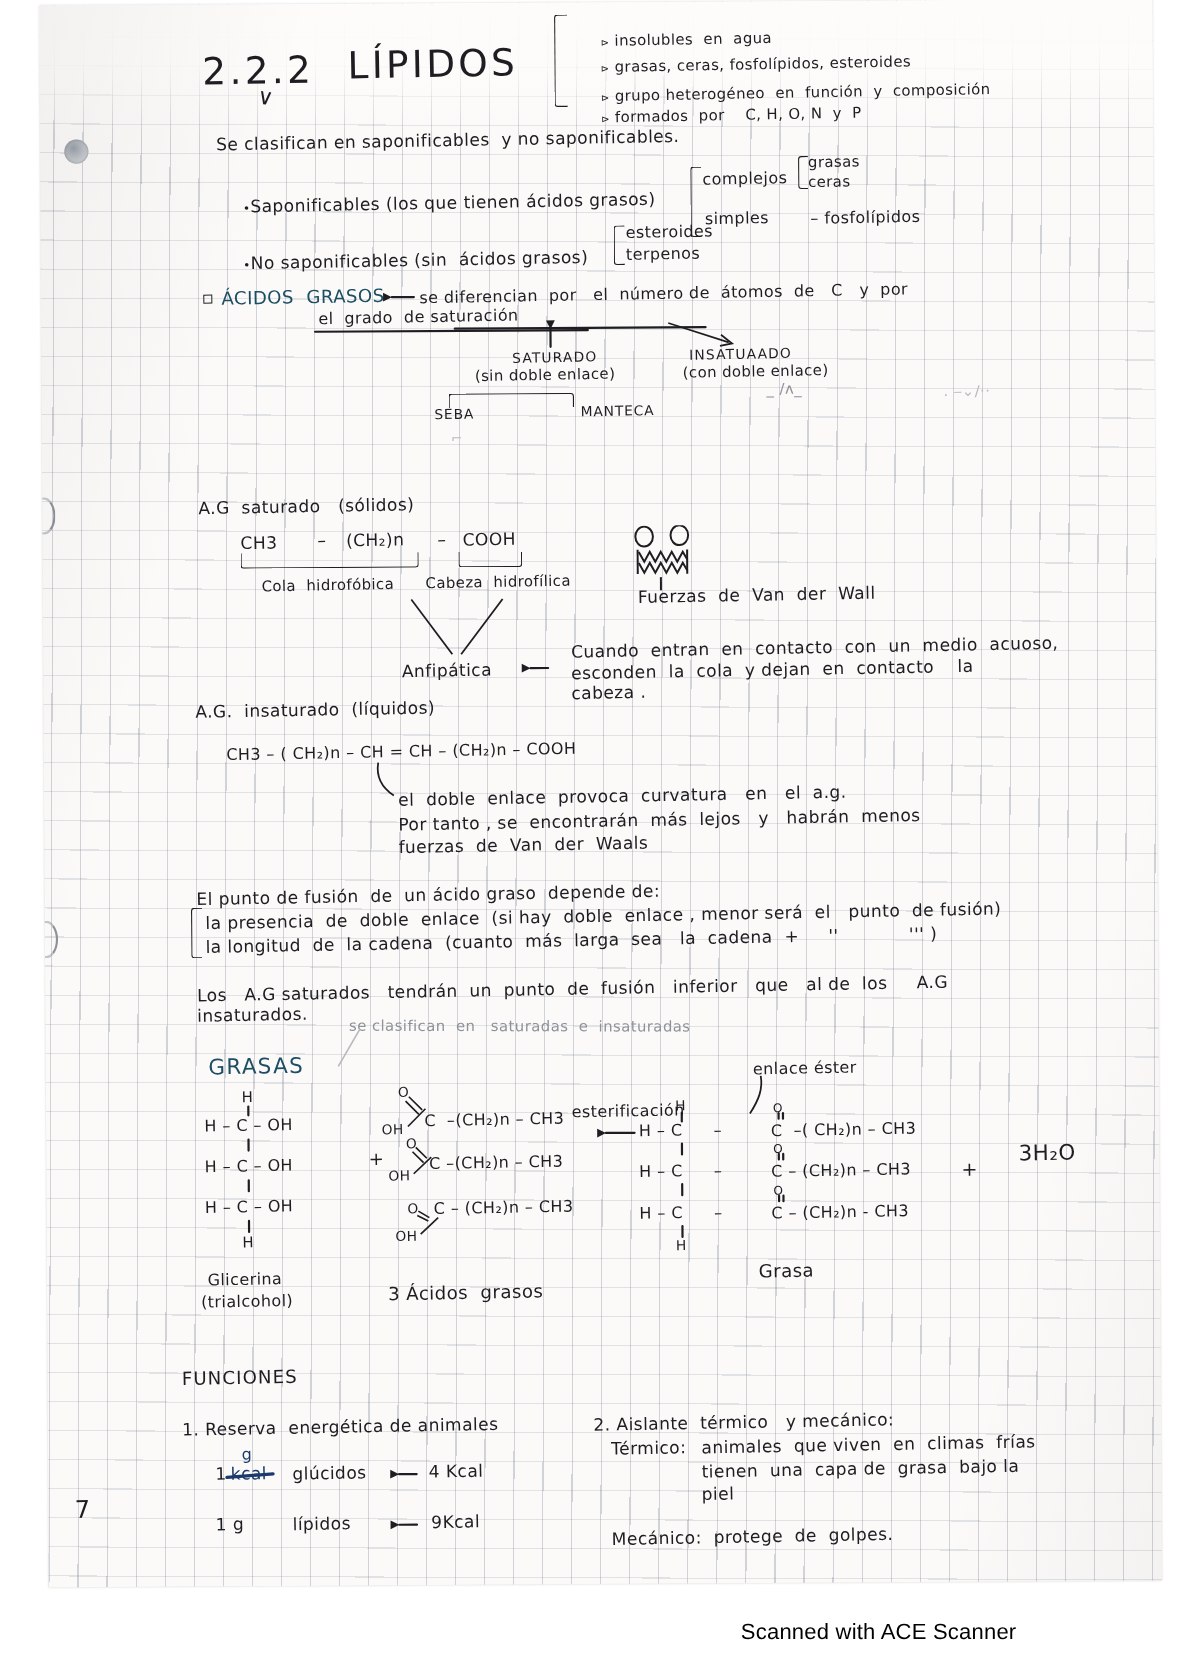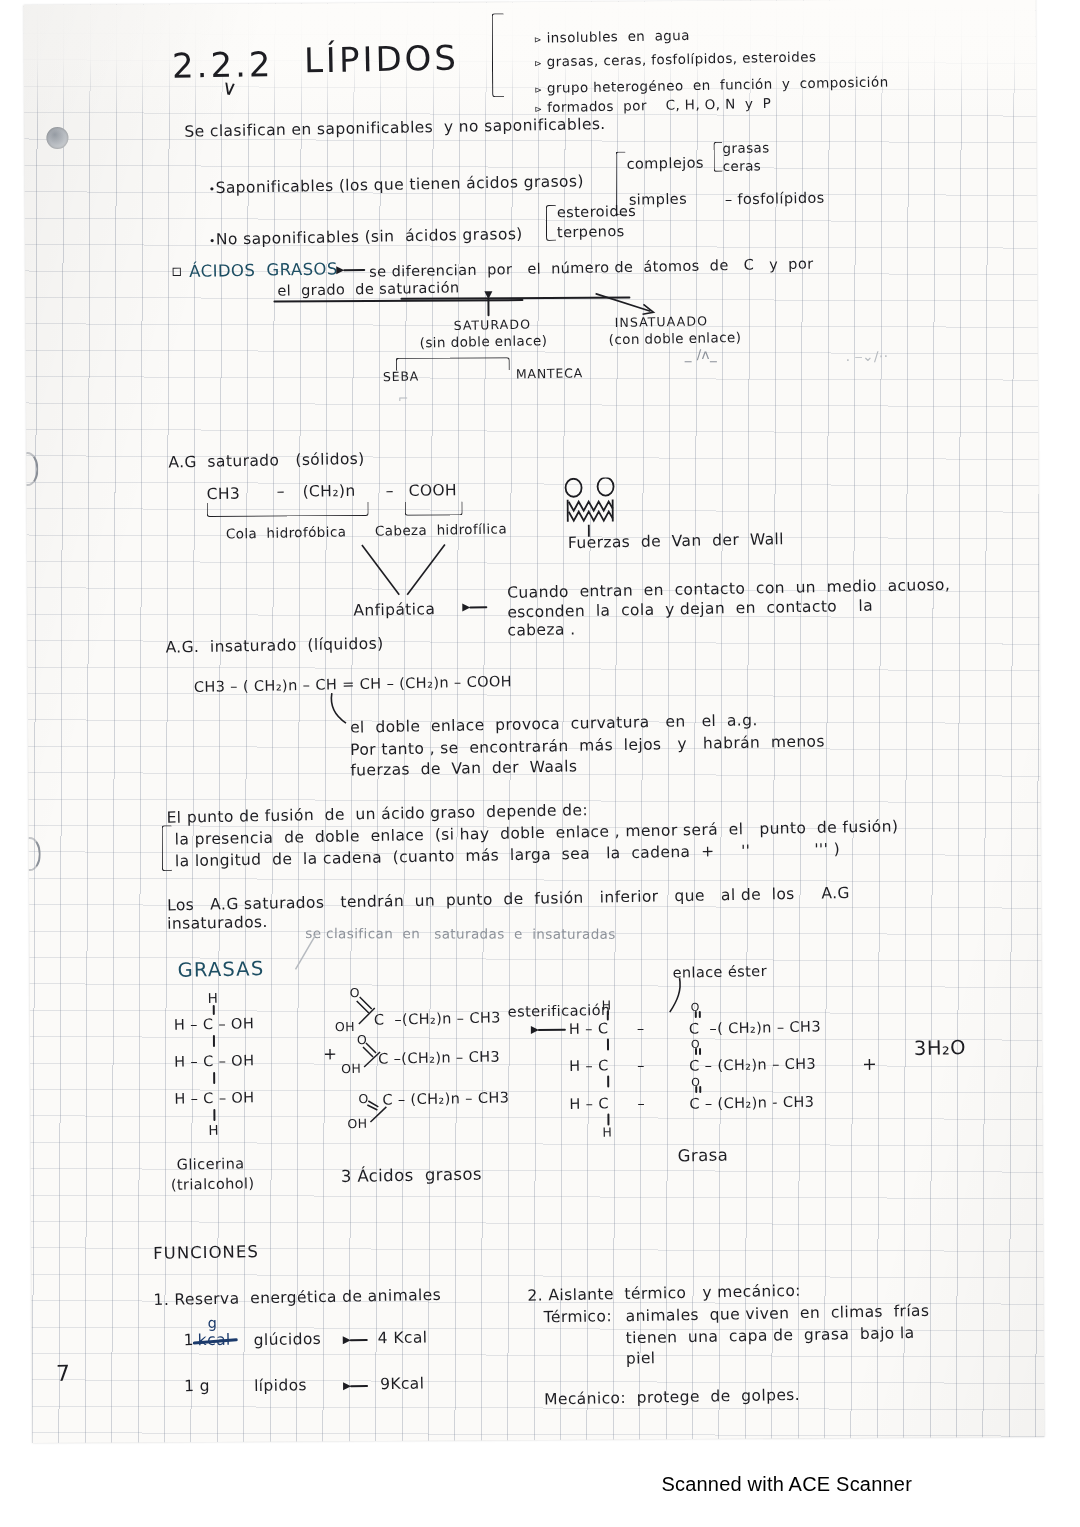--- a/index.html
+++ b/index.html
@@ -11,21 +11,21 @@
     width: 1080px;
     height: 1527px;
     position: relative;
     font-family: "DejaVu Sans", sans-serif;
     overflow: hidden;
   }
 
   
   #scan-page {
     position: absolute;
-    left: 0; top: 0;
+    left: 12px; top: 0;
     width: 972px; height: 1527px;
     background: #ffffff;
   }
   #paper {
     position: absolute;
     left: 28px; top: 2px;
     width: 1012px; height: 1438px;
     background: #fbfaf8;
     box-shadow: 0 0 2px rgba(0,0,0,0.18);
     overflow: hidden;

